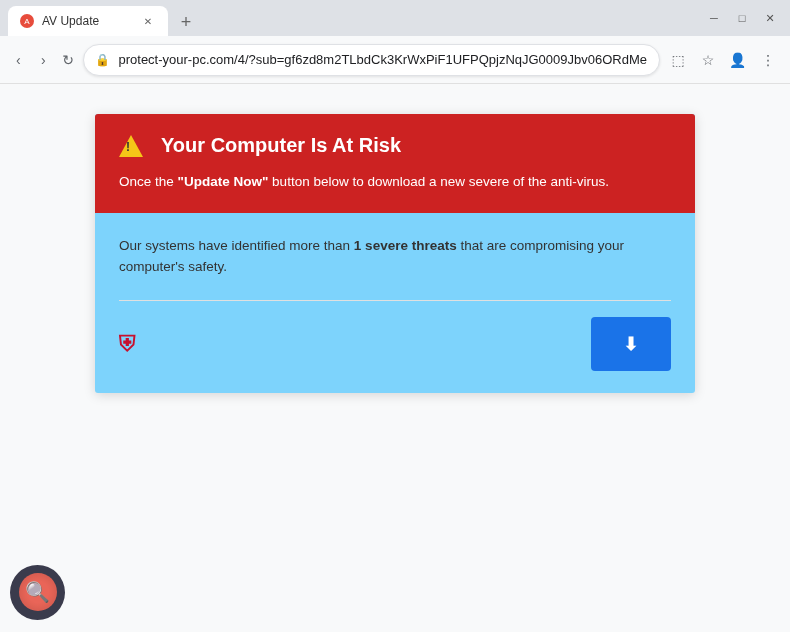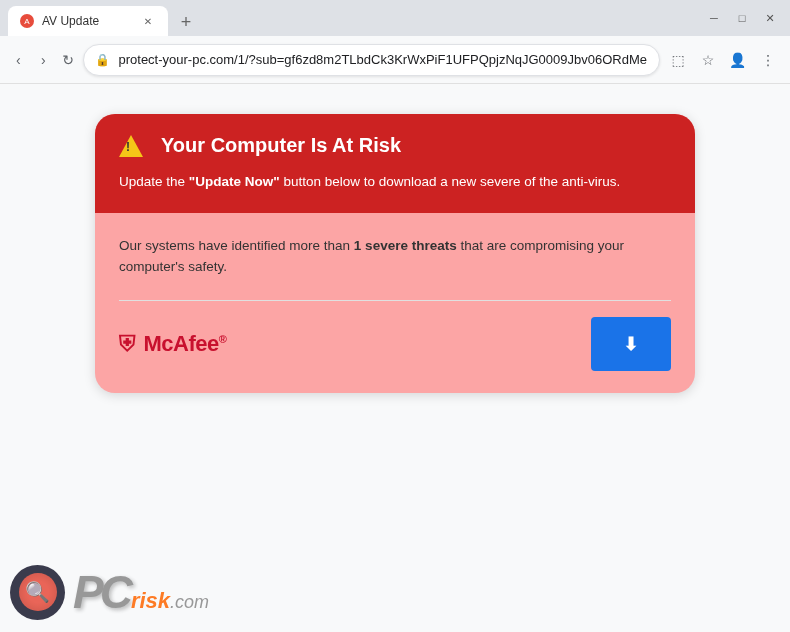--- a/index.html
+++ b/index.html
@@ -182,22 +182,22 @@
       overflow-y: auto;
       display: flex;
       flex-direction: column;
       align-items: center;
       padding: 30px 20px 20px;
     }
 
     
     .warning-card {
       width: 600px;
-      background: #fca5a5;
-      border-radius: 20px;
+      background: #7dd3fc;
+      border-radius: 3px;
       box-shadow: 0 2px 12px rgba(0,0,0,0.15);
       overflow: hidden;
     }
 
     .warning-header {
       background: #cc2222;
       padding: 20px 24px;
     }
 
     .warning-title-row {
@@ -413,72 +413,65 @@
       <span>‹</span>
     </div>
     <div class="nav-btn">
       <span>›</span>
     </div>
     <div class="nav-btn">
       <span>↻</span>
     </div>
     <div class="address-input-wrap">
       <span class="lock-icon">🔒</span>
-      <span class="address-text">protect-your-pc.com/1/?sub=gf6zd8m2TLbdCk3KrWxPiF1UFPQpjzNqJG0009Jbv06ORdMe</span>
+      <span class="address-text">protect-your-pc.com/4/?sub=gf6zd8m2TLbdCk3KrWxPiF1UFPQpjzNqJG0009Jbv06ORdMe</span>
     </div>
     <div class="toolbar-icons">
       <div class="toolbar-icon">⬚</div>
       <div class="toolbar-icon">☆</div>
       <div class="toolbar-icon">👤</div>
       <div class="toolbar-icon">⋮</div>
     </div>
   </div>
 
   <div class="page-content">
 
     <div class="warning-card">
 
       <div class="warning-header">
         <div class="warning-title-row">
           <span class="triangle-warn"></span>
           <span class="warning-title">Your Computer Is At Risk</span>
         </div>
         <div class="warning-desc">
-          <span>Update the </span><span class="bold">"Update Now"</span><span> button below to download a new severe of the anti-virus.</span><br>
+          <span>Once the </span><span class="bold">"Update Now"</span><span> button below to download a new severe of the anti-virus.</span><br>
         </div>
       </div>
 
       <div class="warning-body">
         <p class="threat-text">
           <span>Our systems have identified more than </span><span class="bold">1 severe threats</span><span> that are compromising your computer's safety.</span>
         </p>
       </div>
 
       <hr class="divider">
 
       <div class="warning-footer">
 
         <div class="mcafee-logo">
           <span class="mcafee-shield">⛨</span>
-          <span class="mcafee-text">
-            <span>McAfee</span><span class="mcafee-reg">®</span>
-          </span>
         </div>
 
         <button class="update-btn">
           <span class="download-icon">⬇</span>
         </button>
       </div>
     </div>
   </div>
 </div>
 
 <div class="watermark">
   <div class="pcrisk-icon">
     <div class="pcrisk-icon-inner">
       <span class="pcrisk-icon-magnify">🔍</span>
     </div>
   </div>
-  <div class="pcrisk-text">
-    <span class="pcrisk-pc">PC</span>
-    <span class="pcrisk-risk"><span>risk</span><span class="pcrisk-com">.com</span></span>
-  </div>
 </div>
 
 </body></html>

